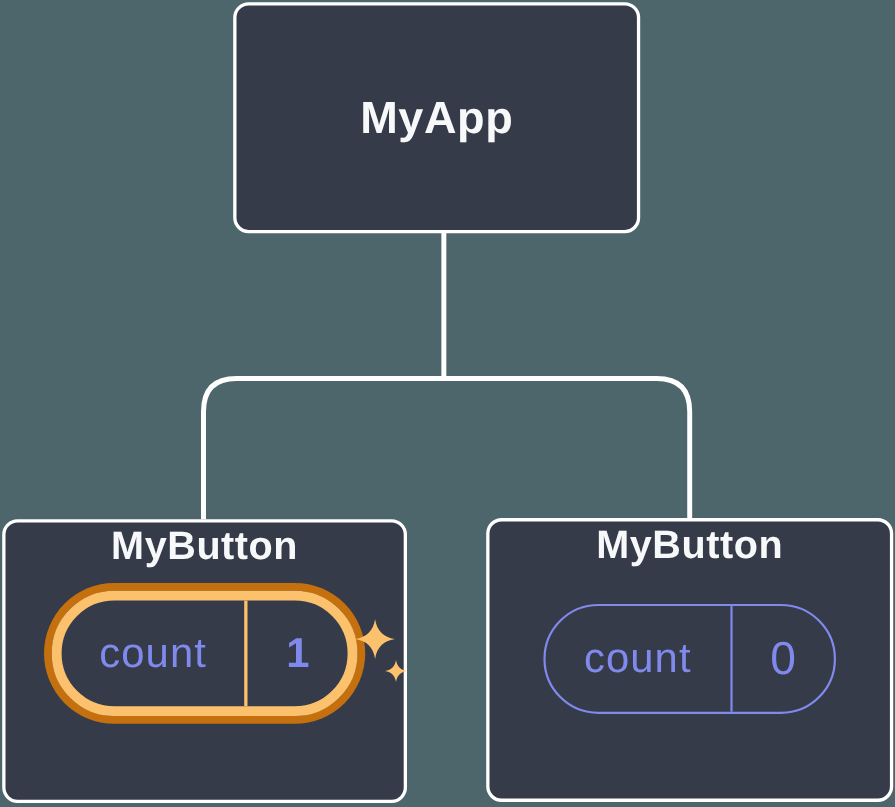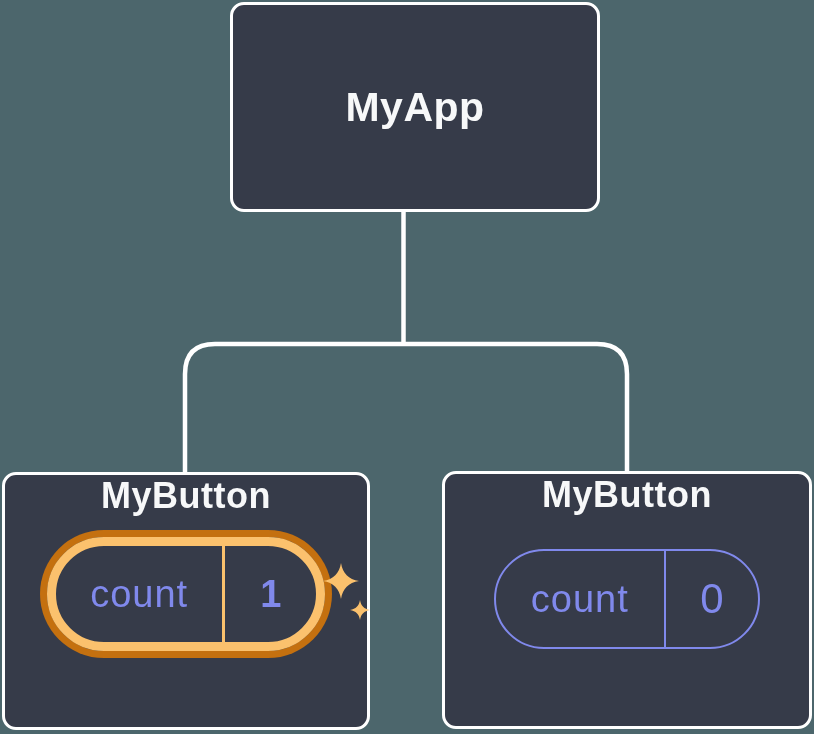--- a/index.html
+++ b/index.html
@@ -29,21 +29,21 @@
     position: absolute;
     box-sizing: border-box;
     background: var(--node-bg, #363b49);
     border: 3px solid var(--node-border, #ffffff);
     border-radius: 14px;
     display: flex;
     flex-direction: column;
     align-items: center;
   }
   .node-root {
-    left: 230px; top: 2px;
+    left: 212px; top: 2px;
     width: 370px; height: 210px;
     justify-content: center;
   }
   .node-root .node-label {
     font-size: 41px;
     font-weight: 700;
   }
   .node-child-left {
     left: 2px; top: 472px;
     width: 368px; height: 258px;

